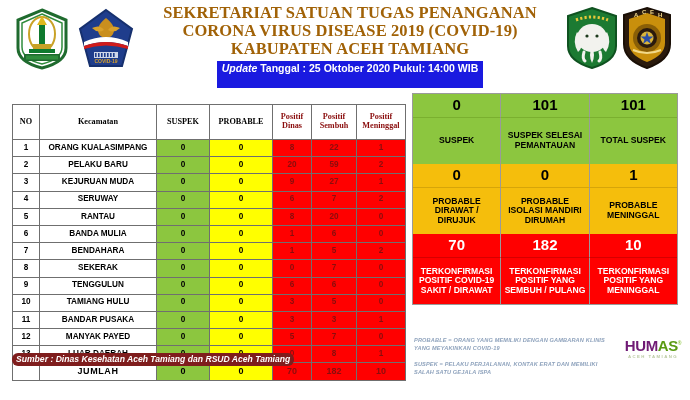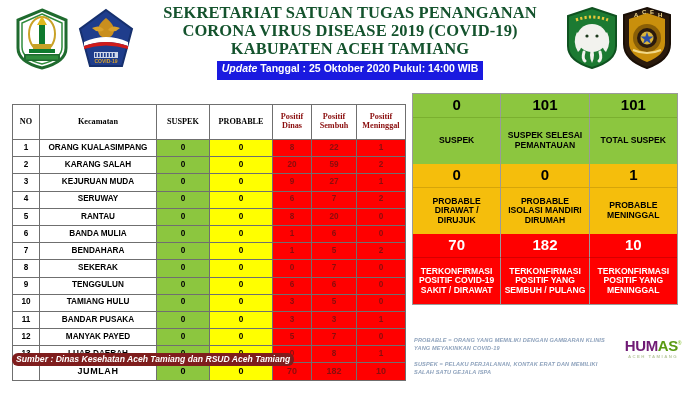--- a/index.html
+++ b/index.html
@@ -19,30 +19,30 @@
   .title-block{
     position:absolute;left:140px;top:4px;width:420px;
     text-align:center;
   }
   .title-line{
     font-family:"Liberation Serif", serif;
     font-weight:bold;
     font-size:16.5px;
     line-height:18px;
     letter-spacing:0.1px;
-    color:#14532d;
+    color:#a16207;
     white-space:nowrap;
   }
   .update-banner{
     display:inline-block;
     background:#1a1ae0;
     color:#ffffff;
     font-size:10.5px;
     font-weight:bold;
-    padding:1px 5px 6px 5px;
+    padding:1px 5px 14px 5px;
     margin-top:3px;
     white-space:nowrap;
   }
   .update-banner i{font-style:italic;}
 
   
   .table-wrap{position:absolute;left:12px;top:104px;width:386px;}
   table.main{
     border-collapse:collapse;
     width:386px;
@@ -237,21 +237,21 @@
             <td class="c-no">1</td>
             <td class="c-kec">ORANG KUALASIMPANG</td>
             <td class="c-suspek">0</td>
             <td class="c-probable">0</td>
             <td class="c-red">8</td>
             <td class="c-red">22</td>
             <td class="c-red">1</td>
           </tr>
           <tr>
             <td class="c-no">2</td>
-            <td class="c-kec">KARANG SALAH</td>
+            <td class="c-kec">PELAKU BARU</td>
             <td class="c-suspek">0</td>
             <td class="c-probable">0</td>
             <td class="c-red">20</td>
             <td class="c-red">59</td>
             <td class="c-red">2</td>
           </tr>
           <tr>
             <td class="c-no">3</td>
             <td class="c-kec">KEJURUAN MUDA</td>
             <td class="c-suspek">0</td>

